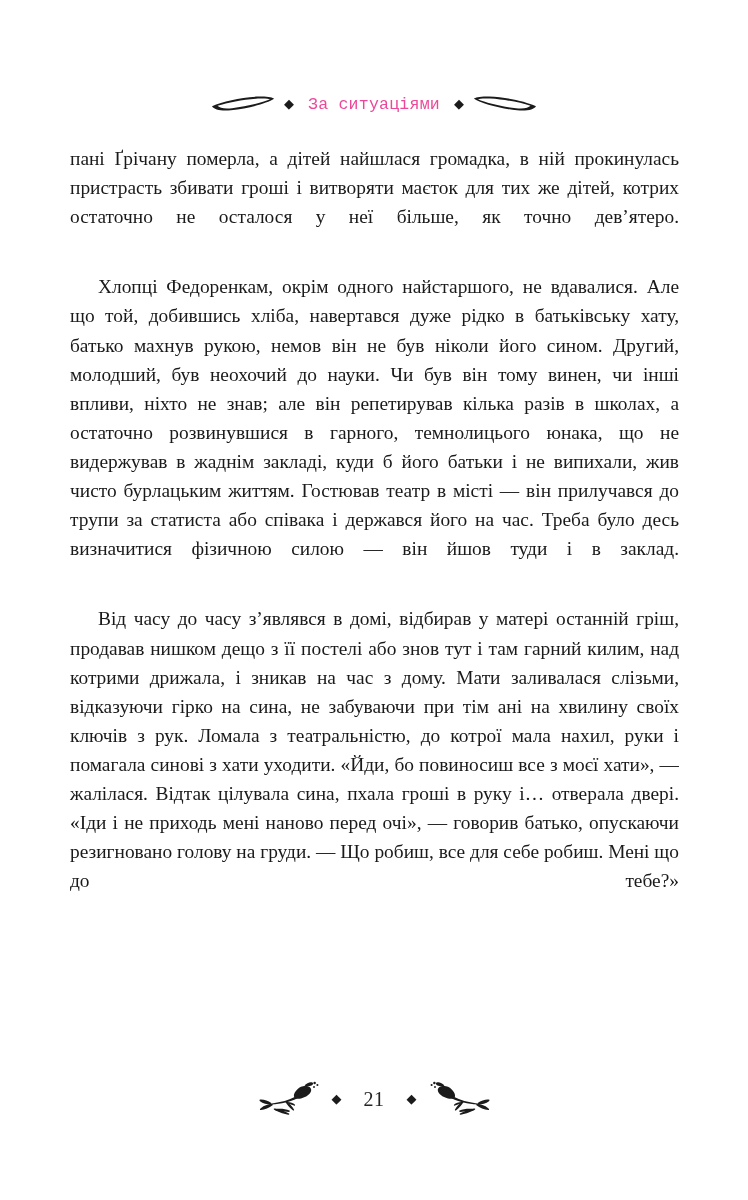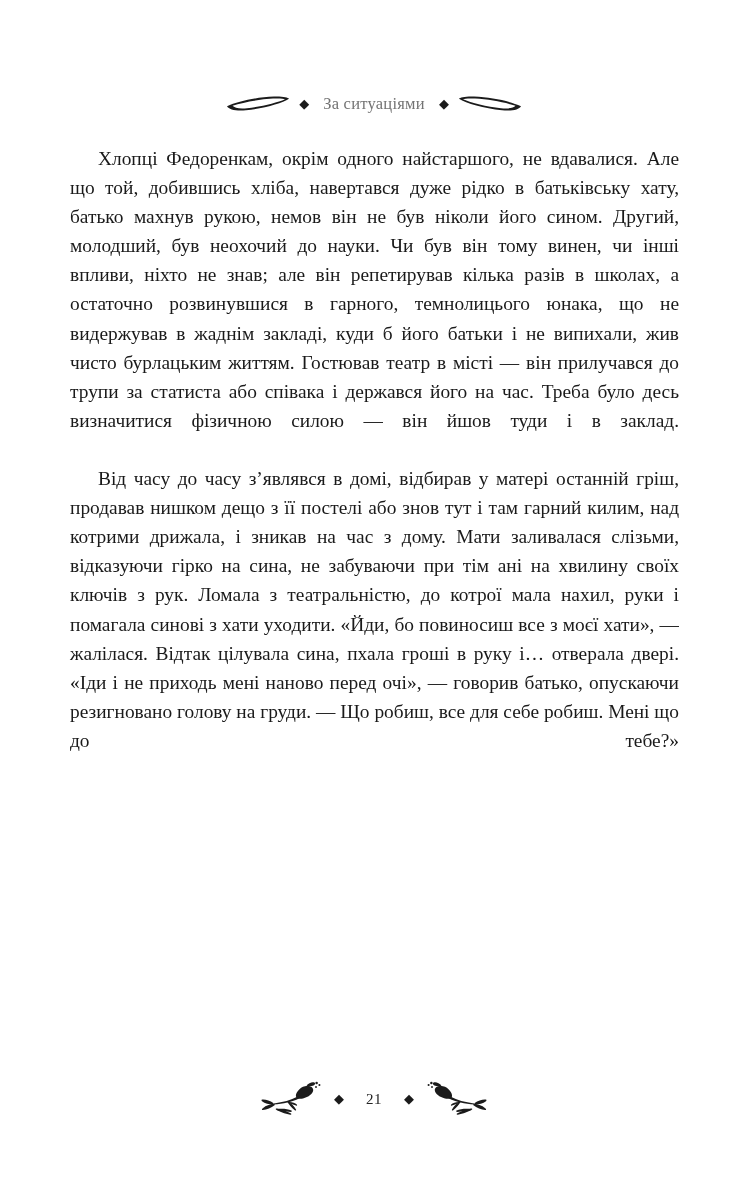--- a/index.html
+++ b/index.html
@@ -31,24 +31,24 @@
     left: 0;
     top: 88px;
     width: 748px;
     height: 32px;
     display: flex;
     align-items: center;
     justify-content: center;
     gap: 0;
   }
   .rh-title {
-    font-family: Liberation Serif, serif;
+    font-family: Liberation Mono, monospace;
     font-size: 16.5px;
     letter-spacing: 0.25px;
-    color: #737373;
+    color: #ec4899;
     white-space: nowrap;
     padding: 0 14px;
   }
   .diamond {
     display: inline-block;
     color: #1b1b1b;
     font-size: 13px;
     line-height: 1;
     transform: translateY(-1px);
   }
@@ -74,42 +74,42 @@
     font-size: 19.4px;
     line-height: 29.1px;
     text-align: justify;
     text-justify: inter-word;
     text-indent: 28px;
     color: #1a1a1a;
     hyphens: manual;
     word-spacing: -0.1px;
   }
   .para.first { text-indent: 0; }
-  .para + .para { margin-top: 0; }
+  .para + .para { margin-top: 12px; }
   
   .para:after {
     content: "";
     display: inline-block;
     width: 100%;
   }
 
   
   .folio {
     position: absolute;
     left: 0;
     top: 1080px;
     width: 748px;
     height: 38px;
     display: flex;
     align-items: center;
     justify-content: center;
   }
   .folio-num {
     font-family: "Liberation Serif", "DejaVu Serif", serif;
-    font-size: 15px;
+    font-size: 20px;
     color: #232323;
     padding: 0 22px;
     letter-spacing: 0.5px;
   }
   .branch-orn {
     display: block;
     width: 66px;
     height: 36px;
   }
   .branch-orn.flip { transform: scaleX(-1); }
@@ -140,20 +140,21 @@
     <span>
       <svg class="leaf-orn flip" viewBox="0 0 64 18" xmlns="http://www.w3.org/2000/svg" aria-hidden="true">
         <path d="M1 11.2 C 12 6.4, 30 2.2, 48 1.6 C 57 1.3, 62 2.6, 63 3.8 C 56 8.4, 38 13.4, 20 15.3 C 10 16.3, 3 14.6, 1 11.2 Z" fill="#1b1b1b"></path>
         <path d="M6.5 10.8 C 17 7.4, 33 4.4, 47 3.6 C 53 3.2, 57.5 3.6, 59 4.3 C 51 7.9, 35 11.7, 21 13.2 C 13 14, 8.5 12.8, 6.5 10.8 Z" fill="#ffffff"></path>
       </svg>
     </span>
 
   </div>
 
   <div class="textblock">
+    <p class="para first">пані Ґрічану померла, а дітей найшлася громадка, в ній прокинулась пристрасть збивати гроші і витворяти маєток для тих же дітей, котрих остаточно не осталося у неї більше, як точно дев’ятеро.</p>
     <p class="para">Хлопці Федоренкам, окрім одного найстаршого, не вдавалися. Але що той, добившись хліба, навертався дуже рідко в батьківську хату, батько махнув рукою, немов він не був ніколи його сином. Другий, молодший, був неохочий до науки. Чи був він тому винен, чи інші впливи, ніхто не знав; але він репетирував кілька разів в школах, а остаточно розвинувшися в гарного, темнолицього юнака, що не видержував в жаднім закладі, куди б його батьки і не випихали, жив чисто бурлацьким життям. Гостював театр в місті — він прилучався до трупи за статиста або співака і держався його на час. Треба було десь визначитися фізичною силою — він йшов туди і в заклад.</p>
     <p class="para">Від часу до часу з’являвся в домі, відбирав у матері останній гріш, продавав нишком дещо з її постелі або знов тут і там гарний килим, над котрими дрижала, і зникав на час з дому. Мати заливалася слізьми, відказуючи гірко на сина, не забуваючи при тім ані на хвилину своїх ключів з рук. Ломала з театральністю, до котрої мала нахил, руки і помагала синові з хати уходити. «Йди, бо повиносиш все з моєї хати», — жалілася. Відтак цілувала сина, пхала гроші в руку і… отверала двері. «Іди і не приходь мені наново перед очі», — говорив батько, опускаючи резигновано голову на груди. — Що робиш, все для себе робиш. Мені що до тебе?»</p>
   </div>
 
   <div class="folio">
 
     <span>
       <svg class="branch-orn" viewBox="0 0 66 36" xmlns="http://www.w3.org/2000/svg" aria-hidden="true">
         <g fill="#1b1b1b">
 

